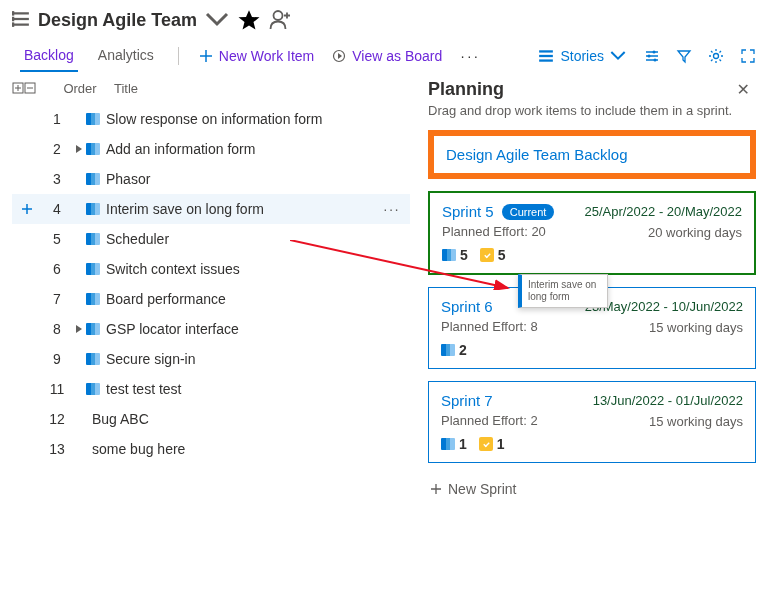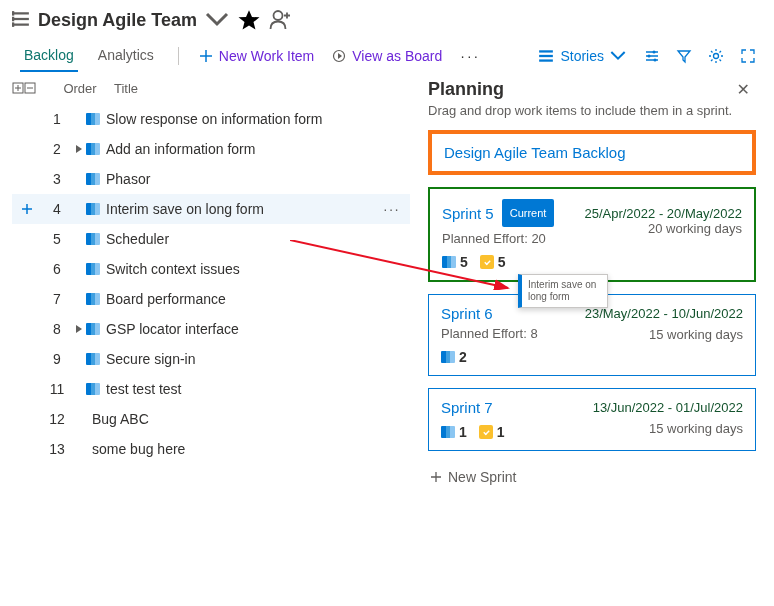--- a/index.html
+++ b/index.html
@@ -8,21 +8,21 @@
   
   .header { display: flex; align-items: center; padding: 8px 6px 4px 12px; gap: 8px; }
   .breadcrumb-icon svg { width: 18px; height: 18px; }
   .page-title { font-size: 18px; font-weight: 600; }
   .header .icon-btn { display: inline-flex; align-items: center; justify-content: center; width: 24px; height: 24px; cursor: pointer; }
   
   
   .toolbar { display: flex; align-items: center; padding: 4px 12px 0 12px; gap: 2px; height: 36px; }
   .tabs { display: flex; gap: 0; align-items: center; }
   .tab { padding: 6px 12px 8px; cursor: pointer; color: #605e5c; position: relative; }
-  .tab.active { color: #0f766e; }
+  .tab.active { color: #6d28d9; }
   .tab.active::after { content: ''; position: absolute; bottom: -1px; left: 8px; right: 8px; height: 2px; background: #0078d4; }
   .toolbar-sep { width: 1px; height: 18px; background: #c8c6c4; margin: 0 10px; }
   .toolbar-btn { display: inline-flex; align-items: center; gap: 6px; padding: 4px 8px; cursor: pointer; color: #6d28d9; }
   .toolbar-btn svg { width: 14px; height: 14px; }
   .toolbar-right { margin-left: auto; display: flex; align-items: center; gap: 4px; }
   .toolbar-right .icon-square { width: 28px; height: 28px; display:inline-flex; align-items:center; justify-content:center; cursor:pointer; }
   .toolbar-right svg { width: 16px; height: 16px; }
   .more-dots { letter-spacing: 2px; padding: 4px 8px; cursor: pointer; }
   
   
@@ -55,24 +55,24 @@
   
   
   .planning { flex: 1; padding: 6px 6px 0 18px; position: relative; }
   .planning-header { display: flex; align-items: baseline; }
   .planning-title { font-size: 18px; font-weight: 700; }
   .close-x { margin-left: auto; cursor: pointer; font-size: 16px; color: #605e5c; padding: 2px 6px;}
   .planning-sub { color: #605e5c; font-size: 13px; margin-top: 2px; margin-bottom: 12px; }
   
   .sprint-card { border: 1px solid #0078d4; padding: 10px 12px; margin-bottom: 12px; position: relative; }
   .sprint-card.current { border: 2px solid #107c10; }
-  .sprint-card.backlog-card { border: 4px solid #f97316; }
+  .sprint-card.backlog-card { border: 6px solid #f97316; }
   .card-title-row { display: flex; align-items: center; gap: 8px; }
   .card-title { color: #0078d4; font-size: 15px; cursor: pointer; }
-  .badge-current { background: #0078d4; color: #fff; font-size: 11px; padding: 8px 8px; border-radius: 2px; }
+  .badge-current { background: #0078d4; color: #fff; font-size: 11px; padding: 2px 8px; border-radius: 8px; }
   .card-dates { margin-left: auto; font-size: 13px; color: #14532d; white-space:nowrap; }
   .card-effort { color: #605e5c; font-size: 13px; margin-top: 4px; }
   .card-days { position:absolute; right:12px; top:32px; color:#605e5c; font-size:13px; text-align:right; }
   .card-counts { display: flex; gap: 12px; align-items: center; margin-top: 8px; }
   .count-item { display:inline-flex; align-items:center; gap:4px; font-weight:700; font-size:14px; }
   
   .drag-ghost { position:absolute; left:518px; top:274px; width:90px; background:#fff; border:1px solid #c8c6c4; border-left:4px solid #0078d4; box-shadow:0 2px 6px rgba(0,0,0,0.2); font-size:10px; color:#605e5c; padding:4px 6px; line-height:1.2; z-index:5;}
   
   
   .arrow-line { position:absolute; left:290px; top:240px; width:230px; height:50px; z-index:4; pointer-events:none; }
@@ -358,20 +358,21 @@
           <div class="card-days">15 working days</div>
           <div class="card-counts">
             <span class="count-item"><span class="story-icon blue"></span>2</span>
           </div>
         </div>
         <div class="sprint-card">
           <div class="card-title-row">
             <span class="card-title">Sprint 7</span>
             <span class="card-dates">13/Jun/2022 - 01/Jul/2022</span>
           </div>
+          <div class="card-effort">Planned Effort: 2</div>
           <div class="card-days">15 working days</div>
           <div class="card-counts">
             <span class="count-item"><span class="story-icon blue"></span>1</span>
             <span class="count-item"><span class="chip-icon chip-yellow"></span>1</span>
           </div>
         </div>
       </div>
     
     <div class="new-sprint">
       <svg viewBox="0 0 12 12">

